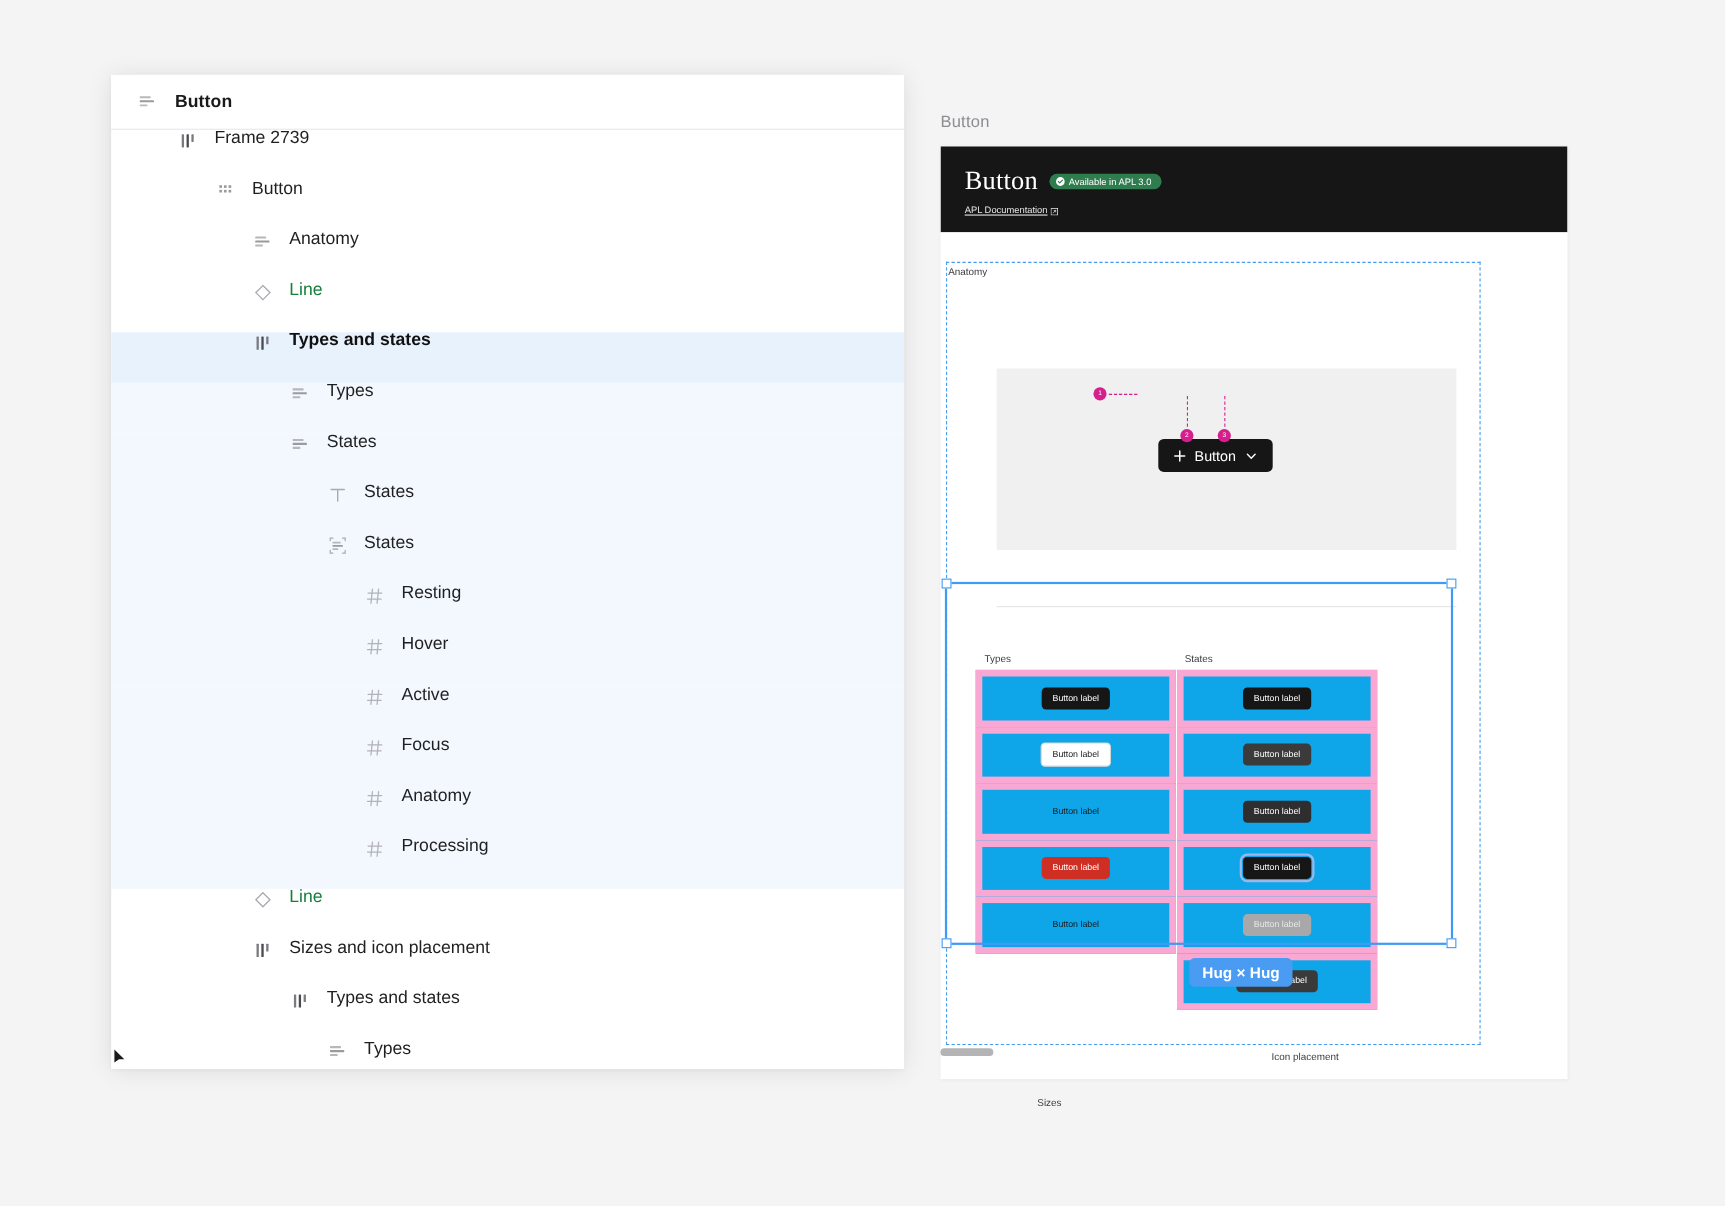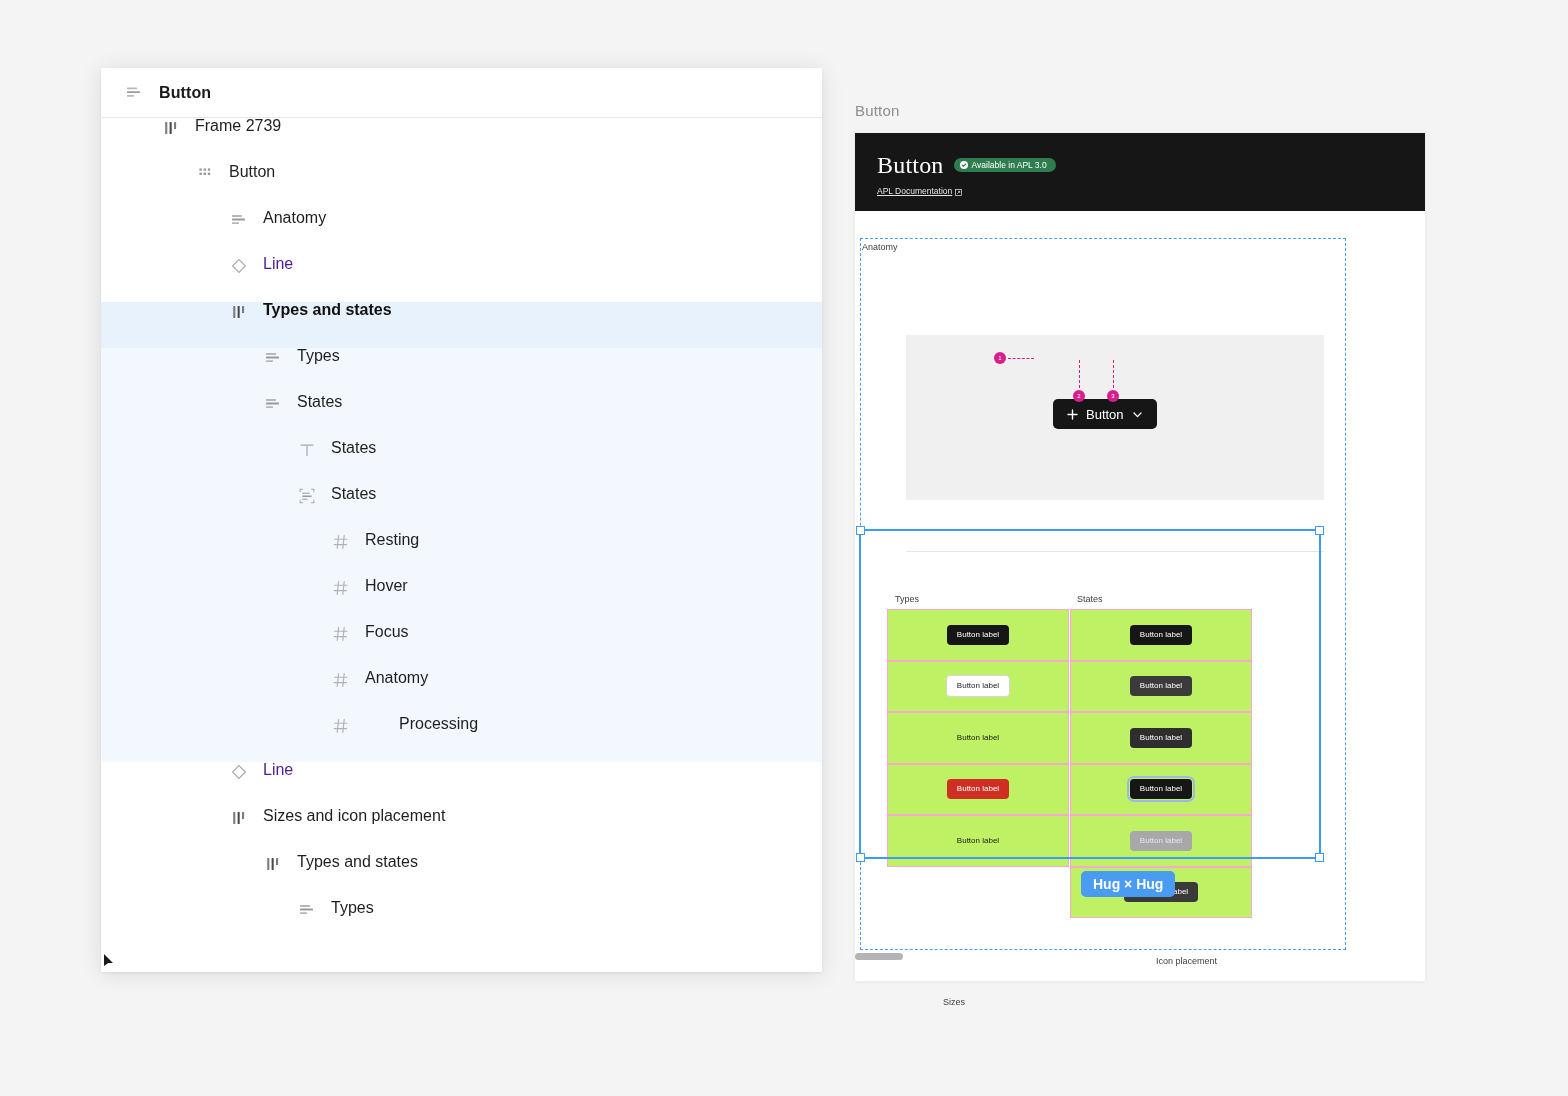--- a/index.html
+++ b/index.html
@@ -47,21 +47,21 @@
   .layer-row.selected-child { background: #f2f8fe; }
   .layer-row.active-label .lr-label { font-weight: 600; color: #111; }
 
   .lr-icon {
     width: 20px; height: 20px;
     flex: 0 0 20px;
     margin-right: 14px;
     display: flex; align-items: center; justify-content: center;
   }
   .lr-label { line-height: 1; }
-  .lr-label.component { color: #4c1d95; }
+  .lr-label.component { color: #15803d; }
 
   
   .cursor-arrow { position: absolute; left: 2px; bottom: 5px; width: 12px; height: 14px; }
 
   
   .canvas-area {
     position: absolute;
     left: 822px; top: 60px;
     width: 660px; height: 920px;
   }
@@ -167,22 +167,22 @@
   }
   .handle {
     position: absolute; width: 9px; height: 9px;
     background: #ffffff; border: 1.6px solid #3d9bf5;
   }
   .ts-col-label {
     position: absolute; font-size: 9px; color: #3d3d40;
   }
   .ts-cell {
     position: absolute;
-    border: 1px solid #f9a8d4;
-    background: #bef264;
+    border: 6px solid #f9a8d4;
+    background: #0ea5e9;
     display: flex; align-items: center; justify-content: center;
   }
 
   .demo-btn {
     font-size: 8px; line-height: 1;
     padding: 6px 10px;
     border-radius: 4px;
     white-space: nowrap;
     display: inline-flex; align-items: center; gap: 5px;
   }
@@ -349,31 +349,39 @@
             </svg>
           </span>
           <span class="lr-label">Hover</span>
         </div>
         <div class="layer-row selected-child" style="padding-left: 230px;">
           <span class="lr-icon">
             <svg viewBox="0 0 20 20" width="20" height="20">
               <path d="M7.6 3.6 L6.2 16.4 M13.2 3.6 L11.8 16.4 M3.6 7.2 L16 7.2 M3.1 12.6 L15.5 12.6" stroke="#b2b2b8" stroke-width="1.15" stroke-linecap="round" fill="none"></path>
             </svg>
           </span>
+          <span class="lr-label">Active</span>
+        </div>
+        <div class="layer-row selected-child" style="padding-left: 230px;">
+          <span class="lr-icon">
+            <svg viewBox="0 0 20 20" width="20" height="20">
+              <path d="M7.6 3.6 L6.2 16.4 M13.2 3.6 L11.8 16.4 M3.6 7.2 L16 7.2 M3.1 12.6 L15.5 12.6" stroke="#b2b2b8" stroke-width="1.15" stroke-linecap="round" fill="none"></path>
+            </svg>
+          </span>
           <span class="lr-label">Focus</span>
         </div>
         <div class="layer-row selected-child" style="padding-left: 230px;">
           <span class="lr-icon">
             <svg viewBox="0 0 20 20" width="20" height="20">
               <path d="M7.6 3.6 L6.2 16.4 M13.2 3.6 L11.8 16.4 M3.6 7.2 L16 7.2 M3.1 12.6 L15.5 12.6" stroke="#b2b2b8" stroke-width="1.15" stroke-linecap="round" fill="none"></path>
             </svg>
           </span>
           <span class="lr-label">Anatomy</span>
         </div>
-        <div class="layer-row selected-child" style="padding-left: 230px; gap: 34px;">
+        <div class="layer-row selected-child" style="padding-left: 230px;">
           <span class="lr-icon">
             <svg viewBox="0 0 20 20" width="20" height="20">
               <path d="M7.6 3.6 L6.2 16.4 M13.2 3.6 L11.8 16.4 M3.6 7.2 L16 7.2 M3.1 12.6 L15.5 12.6" stroke="#b2b2b8" stroke-width="1.15" stroke-linecap="round" fill="none"></path>
             </svg>
           </span>
           <span class="lr-label">Processing</span>
         </div>
         <div class="layer-row" style="padding-left: 128px;">
           <span class="lr-icon">
             <svg viewBox="0 0 20 20" width="20" height="20">

